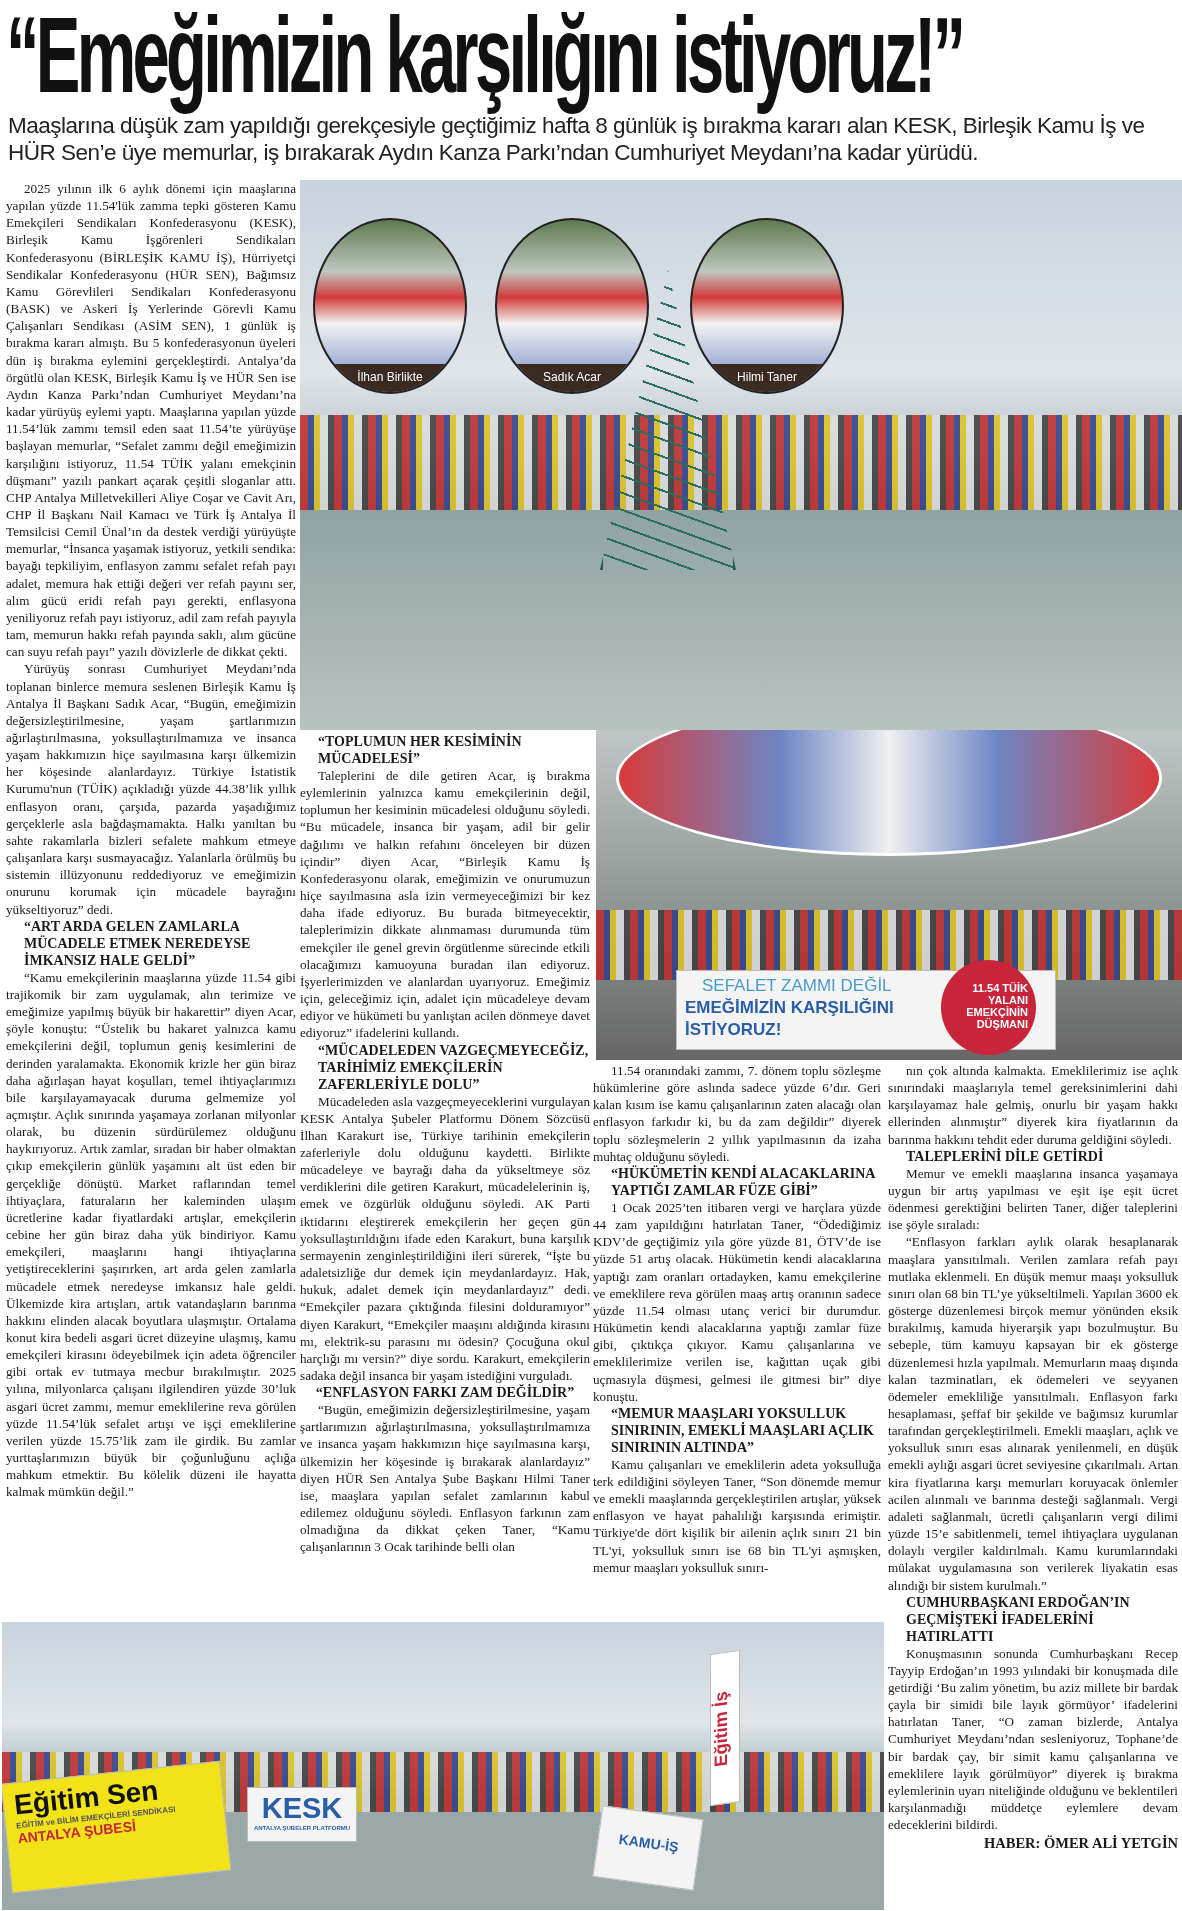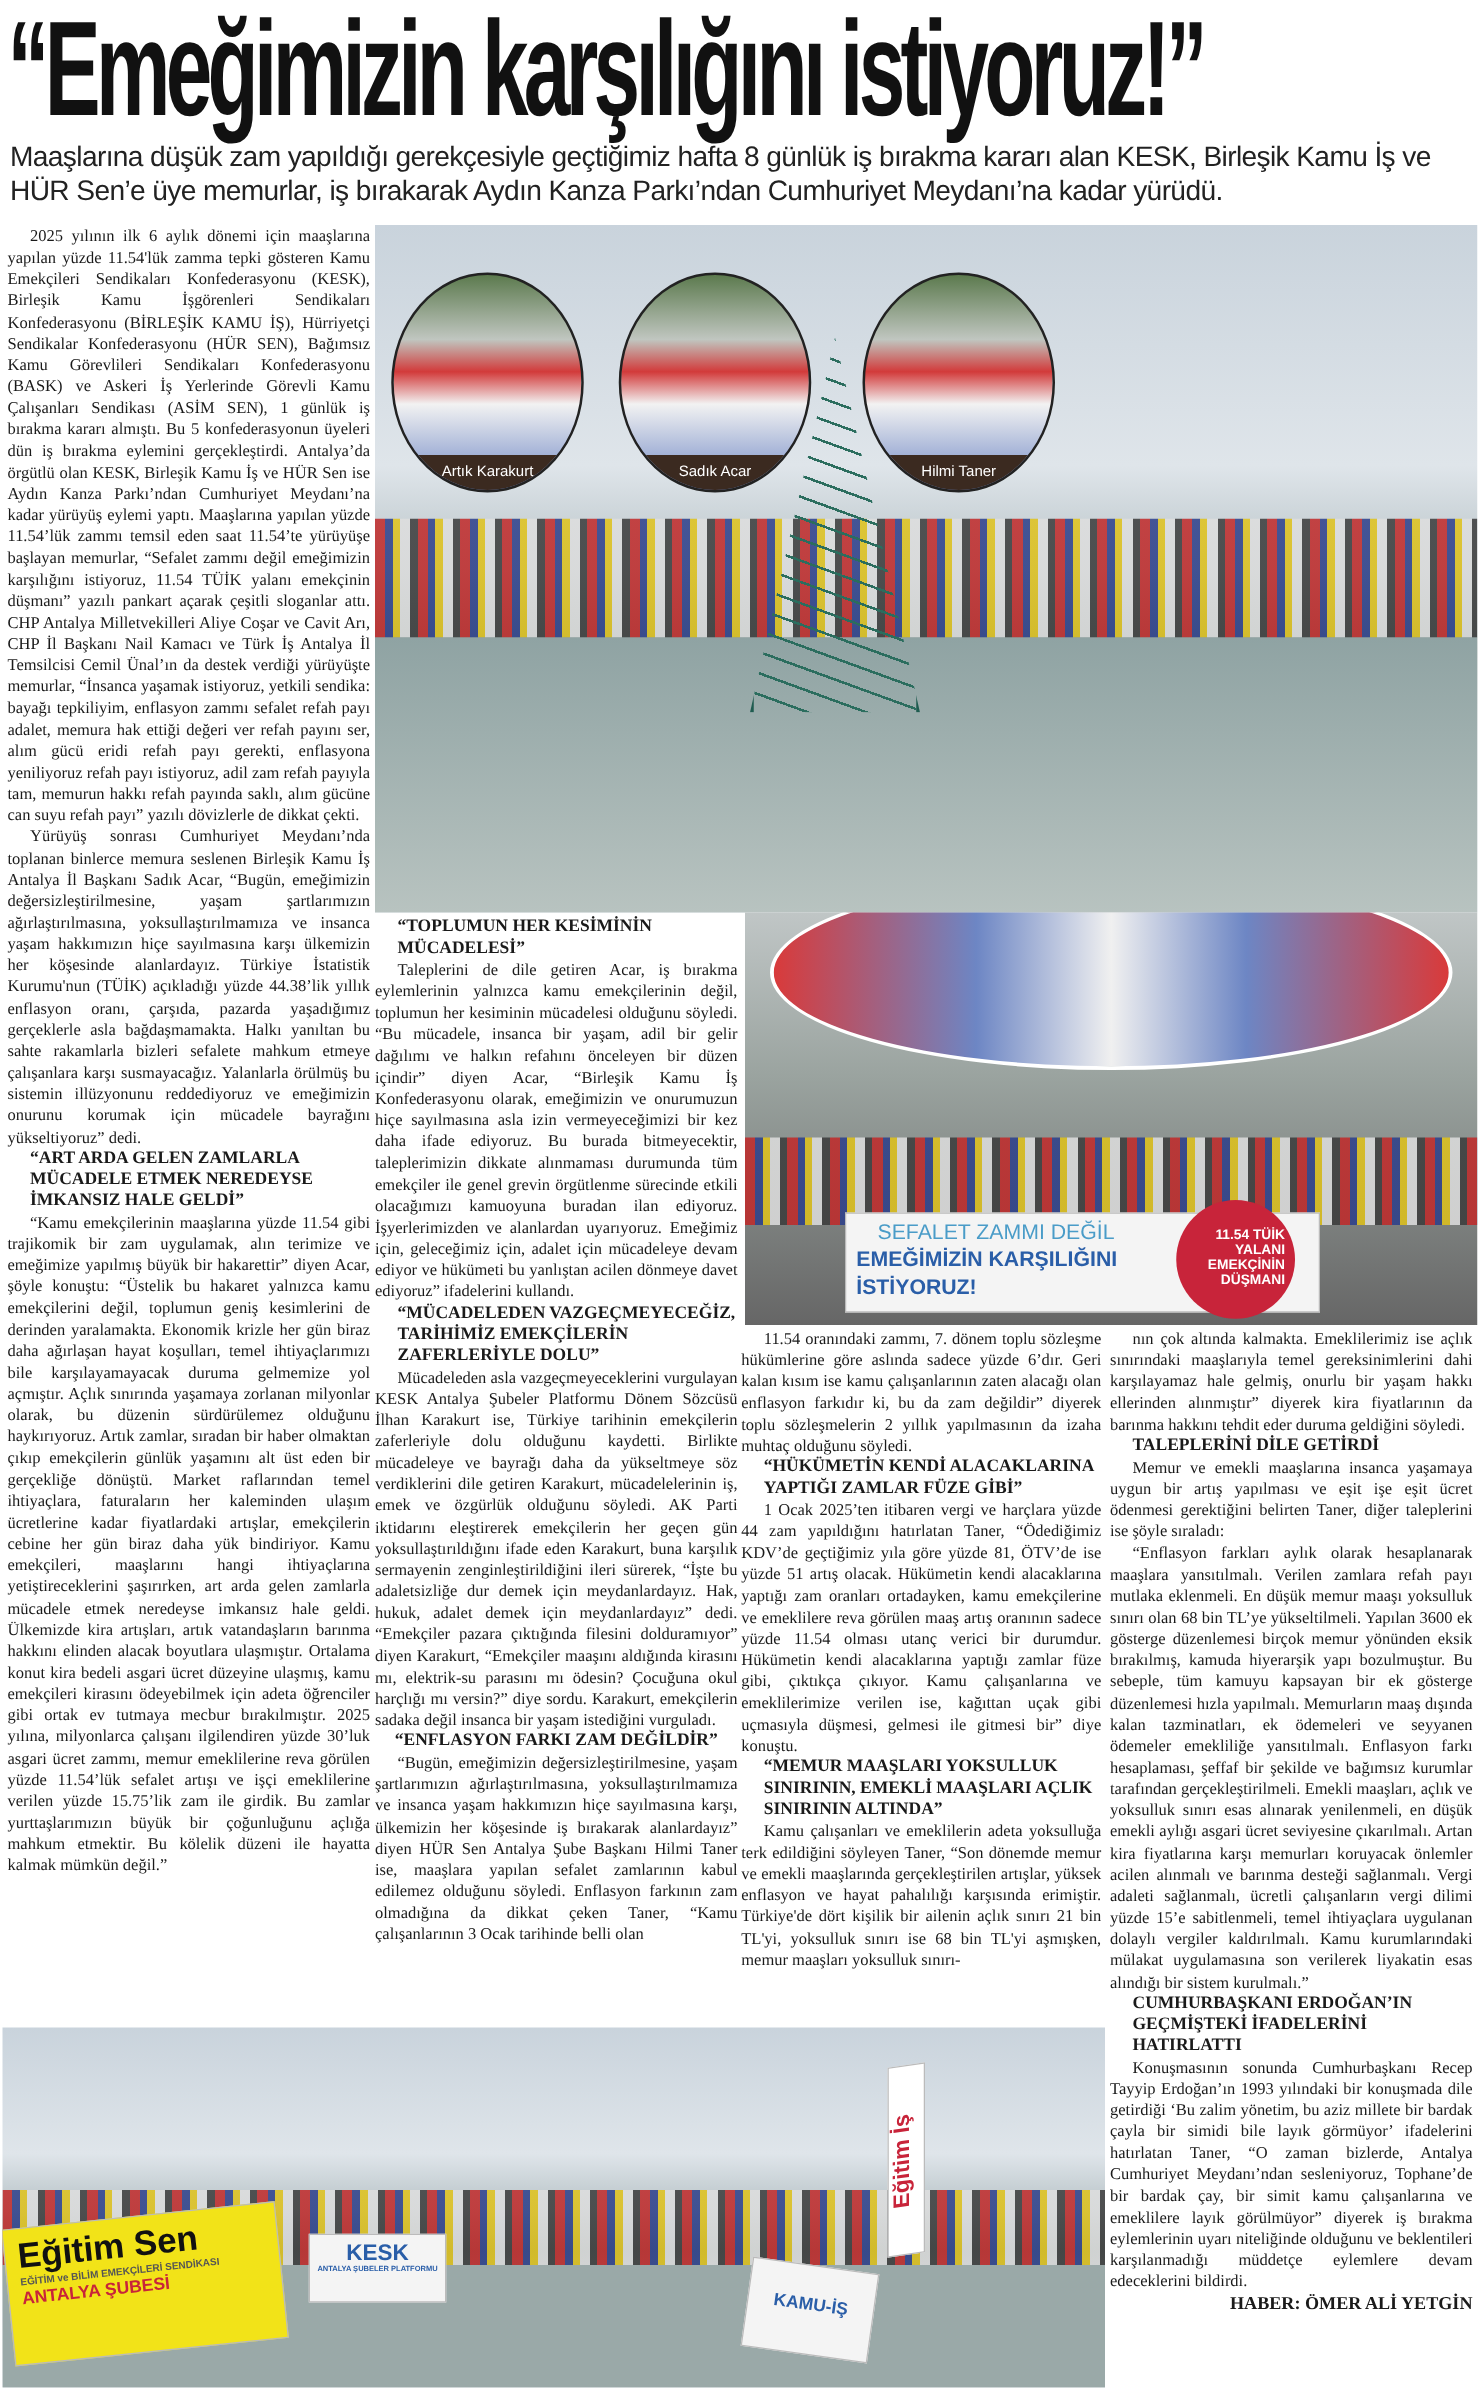--- a/index.html
+++ b/index.html
@@ -29,21 +29,21 @@
   <p>Yürüyüş sonrası Cumhuriyet Meydanı’nda toplanan binlerce memura seslenen Birleşik Kamu İş Antalya İl Başkanı Sadık Acar, “Bugün, emeğimizin değersizleştirilmesine, yaşam şartlarımızın ağırlaştırılmasına, yoksullaştırılmamıza ve insanca yaşam hakkımızın hiçe sayılmasına karşı ülkemizin her köşesinde alanlardayız. Türkiye İstatistik Kurumu'nun (TÜİK) açıkladığı yüzde 44.38’lik yıllık enflasyon oranı, çarşıda, pazarda yaşadığımız gerçeklerle asla bağdaşmamakta. Halkı yanıltan bu sahte rakamlarla bizleri sefalete mahkum etmeye çalışanlara karşı susmayacağız. Yalanlarla örülmüş bu sistemin illüzyonunu reddediyoruz ve emeğimizin onurunu korumak için mücadele bayrağını yükseltiyoruz” dedi.</p>
   <h3>“ART ARDA GELEN ZAMLARLA MÜCADELE ETMEK NEREDEYSE İMKANSIZ HALE GELDİ”</h3>
   <p>“Kamu emekçilerinin maaşlarına yüzde 11.54 gibi trajikomik bir zam uygulamak, alın terimize ve emeğimize yapılmış büyük bir hakarettir” diyen Acar, şöyle konuştu: “Üstelik bu hakaret yalnızca kamu emekçilerini değil, toplumun geniş kesimlerini de derinden yaralamakta. Ekonomik krizle her gün biraz daha ağırlaşan hayat koşulları, temel ihtiyaçlarımızı bile karşılayamayacak duruma gelmemize yol açmıştır. Açlık sınırında yaşamaya zorlanan milyonlar olarak, bu düzenin sürdürülemez olduğunu haykırıyoruz. Artık zamlar, sıradan bir haber olmaktan çıkıp emekçilerin günlük yaşamını alt üst eden bir gerçekliğe dönüştü. Market raflarından temel ihtiyaçlara, faturaların her kaleminden ulaşım ücretlerine kadar fiyatlardaki artışlar, emekçilerin cebine her gün biraz daha yük bindiriyor. Kamu emekçileri, maaşlarını hangi ihtiyaçlarına yetiştireceklerini şaşırırken, art arda gelen zamlarla mücadele etmek neredeyse imkansız hale geldi. Ülkemizde kira artışları, artık vatandaşların barınma hakkını elinden alacak boyutlara ulaşmıştır. Ortalama konut kira bedeli asgari ücret düzeyine ulaşmış, kamu emekçileri kirasını ödeyebilmek için adeta öğrenciler gibi ortak ev tutmaya mecbur bırakılmıştır. 2025 yılına, milyonlarca çalışanı ilgilendiren yüzde 30’luk asgari ücret zammı, memur emeklilerine reva görülen yüzde 11.54’lük sefalet artışı ve işçi emeklilerine verilen yüzde 15.75’lik zam ile girdik. Bu zamlar yurttaşlarımızın büyük bir çoğunluğunu açlığa mahkum etmektir. Bu kölelik düzeni ile hayatta kalmak mümkün değil.”</p>
 </div>
 
 <div class="photo sky" style="left:300px; top:180px; width:882px; height:550px;">
   <div class="crowd" style="top:235px; height:95px;"></div>
   <div style="position:absolute; left:0; right:0; top:330px; bottom:0; background:linear-gradient(#8fa3a3,#b8c3c0);"></div>
   <div style="position:absolute; left:300px; top:90px; width:130px; height:300px; border-left:3px solid #1f5c50; border-right:3px solid #1f5c50; clip-path:polygon(50% 0,100% 100%,0 100%);background:repeating-linear-gradient(20deg,transparent 0 14px,#2b6d5e 14px 16px);"></div>
   <div class="oval" style="left:13px; top:38px;">
-    <div class="cap">Artık Karakurt</div>
+    <div class="cap">İlhan Birlikte</div>
   </div>
   <div class="oval" style="left:195px; top:38px;">
     <div class="cap">Sadık Acar</div>
   </div>
   <div class="oval" style="left:390px; top:38px;">
     <div class="cap">Hilmi Taner</div>
   </div>
 </div>
 
 <div class="col" style="left:300px; top:733px; width:290px;">
@@ -86,18 +86,18 @@
 
 <div class="photo sky" style="left:2px; top:1622px; width:882px; height:288px;">
   <div class="crowd" style="top:130px; height:60px;"></div>
   <div style="position:absolute; left:0; right:0; top:190px; bottom:0; background:#9aa9a8;"></div>
   <div class="banner" style="left:4px; top:150px; width:220px; height:110px; background:#f2e318; color:#111; transform:rotate(-6deg); padding:6px 10px; box-sizing:border-box;">
     <div style="font-size:28px;">Eğitim Sen</div>
     <div style="font-size:8px; color:#555;">EĞİTİM ve BİLİM EMEKÇİLERİ SENDİKASI</div>
     <div style="font-size:14px; color:#c8243a;">ANTALYA ŞUBESİ</div>
   </div>
   <div class="banner" style="left:245px; top:165px; width:110px; height:55px; text-align:center; padding-top:4px; box-sizing:border-box;">
-    <div style="font-size:18px;">KESK</div>
+    <div style="font-size:29px;">KESK</div>
     <div style="font-size:6px;">ANTALYA ŞUBELER PLATFORMU</div>
   </div>
   <div class="banner" style="left:595px; top:190px; width:100px; height:70px; text-align:center; font-size:14px; line-height:60px; transform:rotate(8deg);">KAMU-İŞ</div>
   <div class="banner" style="left:708px; top:30px; width:28px; height:150px; background:#fff; color:#c8243a; font-size:18px; writing-mode:vertical-rl; transform:rotate(180deg) skewY(-8deg); text-align:center;">Eğitim İş</div>
 </div>
 
 </body></html>

